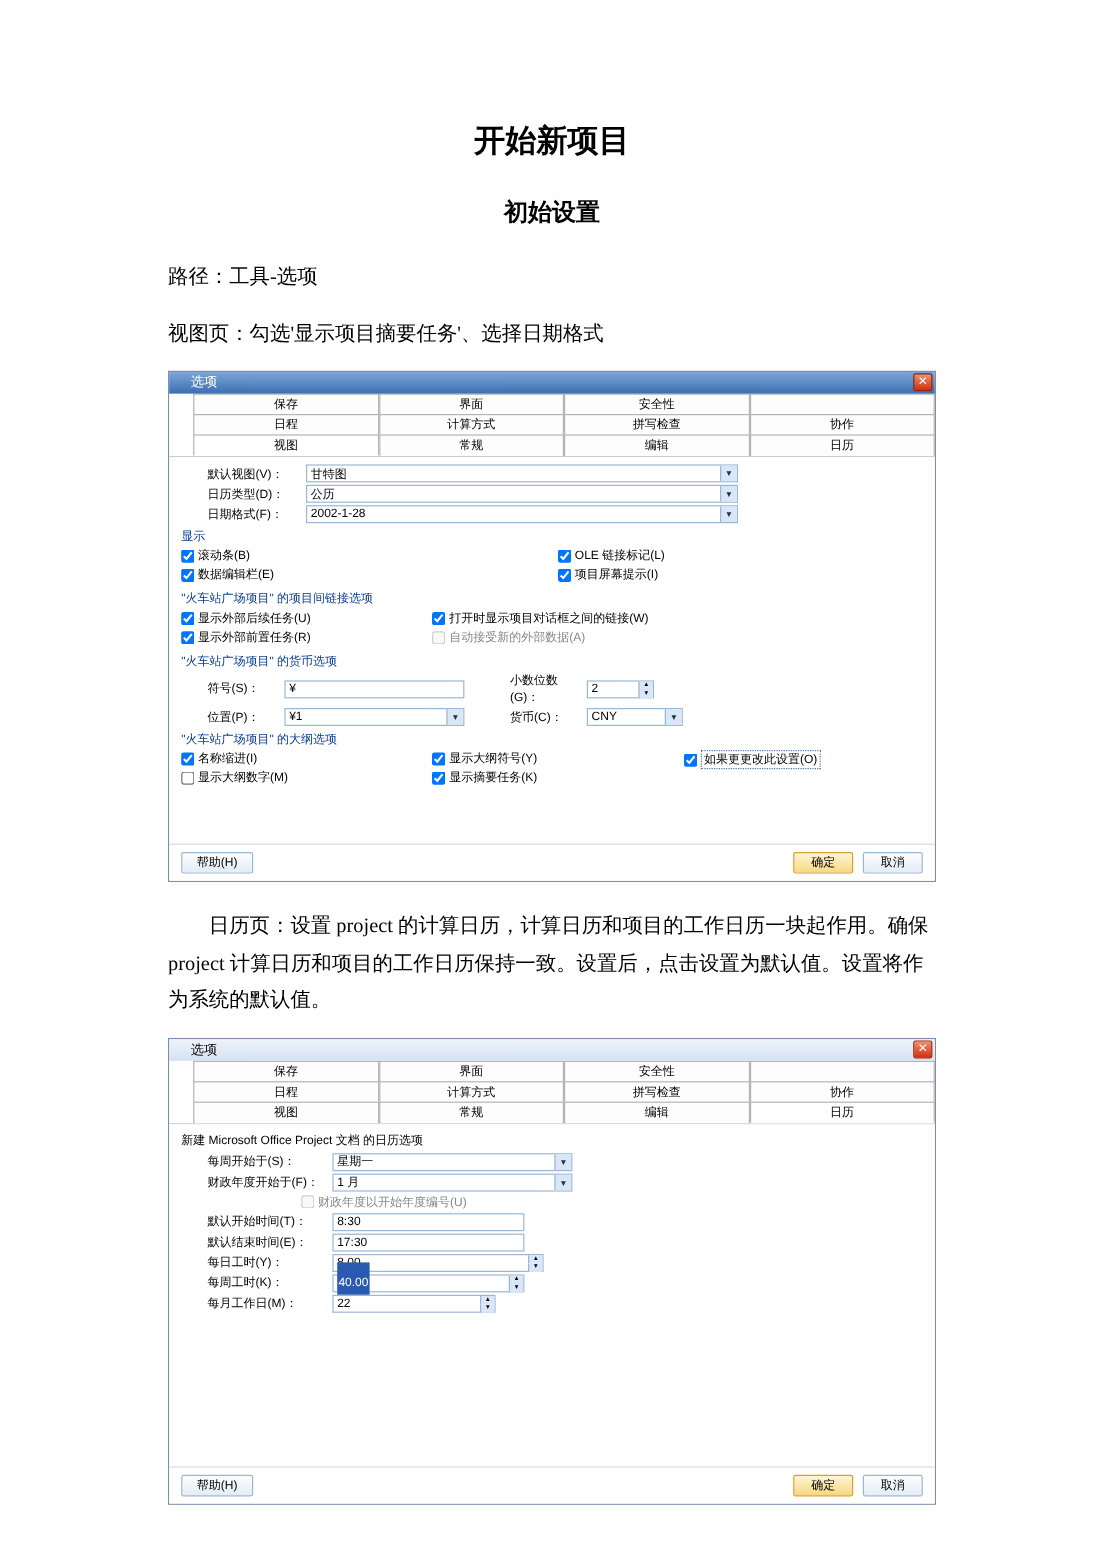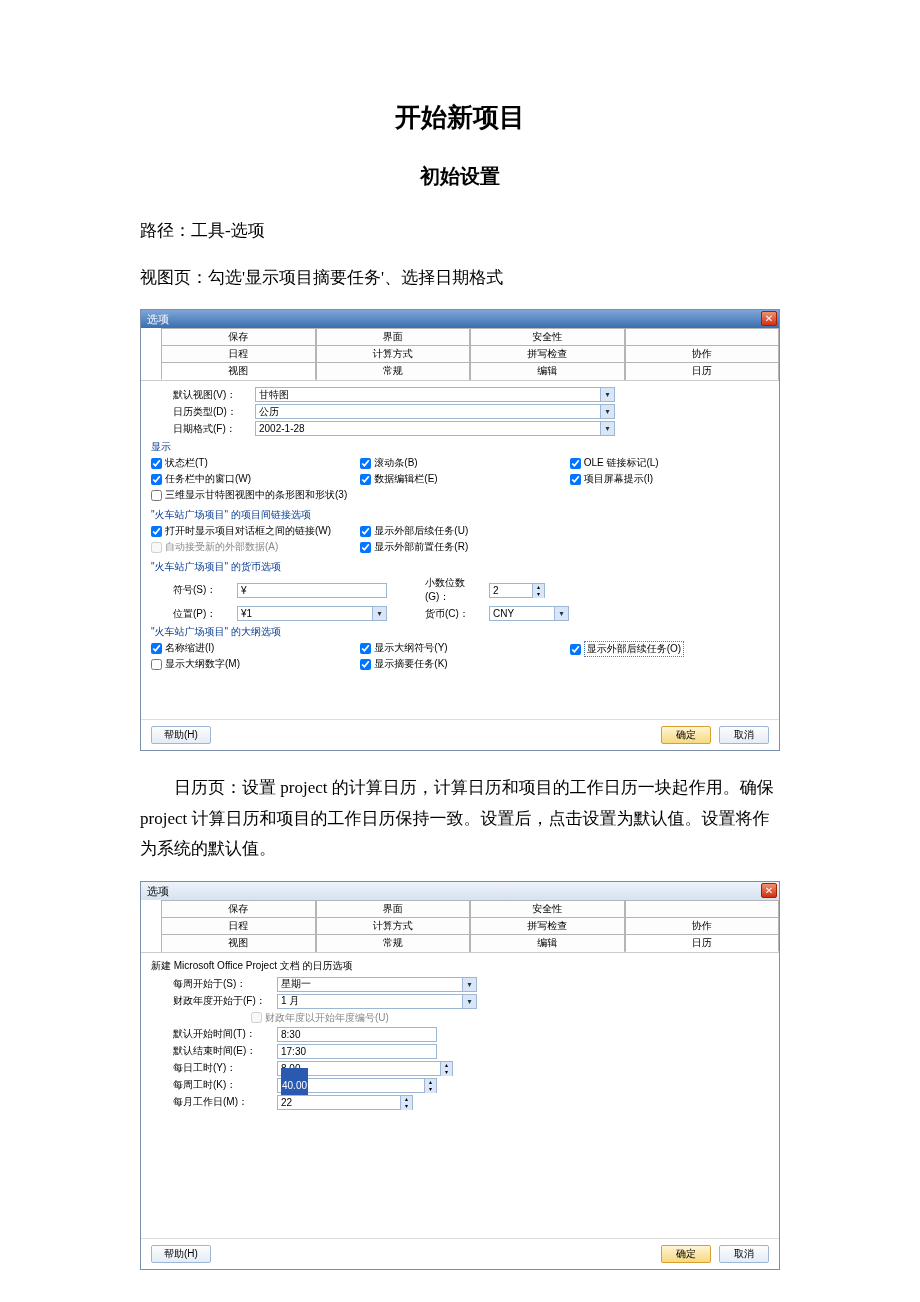--- a/index.html
+++ b/index.html
@@ -39,21 +39,21 @@
     font-size: 10px;
     color: #000;
     margin-bottom: 22px;
     position: relative;
   }
   .dlg-titlebar {
     background: linear-gradient(#7ea6d8, #3a6fb0);
     color: #fff;
     height: 18px;
     line-height: 18px;
-    padding-left: 6px;
+    padding-left: 18px;
     position: relative;
     font-size: 11px;
   }
   .dlg-close {
     position: absolute;
     right: 2px;
     top: 1px;
     width: 16px;
     height: 15px;
     background: linear-gradient(#f09070, #d03010);
@@ -274,34 +274,20 @@
           <span>2002-1-28</span>
           <span class="dd">▾</span>
         </div>
       </div>
 
       <div class="section-title">显示</div>
       <div class="cols3">
         <div class="col">
           <label class="chk">
               <input type="checkbox" checked="" style="">
-              <span>状态栏(T)</span>
-            </label>
-          <label class="chk">
-              <input type="checkbox" checked="" style="">
-              <span>任务栏中的窗口(W)</span>
-            </label>
-          <label class="chk">
-              <input type="checkbox" style="">
-              <span>三维显示甘特图视图中的条形图和形状(3)</span>
-            </label>
-        </div>
-        <div class="col">
-          <label class="chk">
-              <input type="checkbox" checked="" style="">
               <span>滚动条(B)</span>
             </label>
           <label class="chk">
               <input type="checkbox" checked="" style="">
               <span>数据编辑栏(E)</span>
             </label>
         </div>
         <div class="col">
           <label class="chk">
               <input type="checkbox" checked="" style="">
@@ -309,38 +295,38 @@
             </label>
           <label class="chk">
               <input type="checkbox" checked="" style="">
               <span>项目屏幕提示(I)</span>
             </label>
         </div>
       </div>
 
       <div class="section-title">"火车站广场项目" 的项目间链接选项</div>
       <div class="cols3">
+        <div class="col">
+          <label class="chk">
+              <input type="checkbox" checked="" style="">
+              <span>显示外部后续任务(U)</span>
+            </label>
+          <label class="chk">
+              <input type="checkbox" checked="" style="">
+              <span>显示外部前置任务(R)</span>
+            </label>
+        </div>
         <div class="col">
           <label class="chk">
               <input type="checkbox" checked="" style="">
               <span>打开时显示项目对话框之间的链接(W)</span>
             </label>
           <label class="chk dim-text">
               <input type="checkbox" disabled="" style="">
               <span>自动接受新的外部数据(A)</span>
-            </label>
-        </div>
-        <div class="col">
-          <label class="chk">
-              <input type="checkbox" checked="" style="">
-              <span>显示外部后续任务(U)</span>
-            </label>
-          <label class="chk">
-              <input type="checkbox" checked="" style="">
-              <span>显示外部前置任务(R)</span>
             </label>
         </div>
         <div class="col"></div>
       </div>
 
       <div class="section-title">"火车站广场项目" 的货币选项</div>
       <div class="row">
         <span class="lbl-sm">符号(S)：</span>
         <div class="input-box" style="width:150px">
             <span>¥</span>
@@ -387,21 +373,21 @@
               <span>显示大纲符号(Y)</span>
             </label>
           <label class="chk">
               <input type="checkbox" checked="" style="">
               <span>显示摘要任务(K)</span>
             </label>
         </div>
         <div class="col">
           <label class="chk">
               <input type="checkbox" checked="" style="">
-              <span class="hl">显示外部后续任务(O)</span>
+              <span class="hl">如果更更改此设置(O)</span>
             </label>
         </div>
       </div>
       <div style="height:40px"></div>
     </div>
     <div class="dlg-footer">
       <div class="btn">帮助(H)</div>
       <div class="spacer"></div>
       <div class="btn primary" style="margin-right:8px">确定</div>
       <div class="btn">取消</div>

